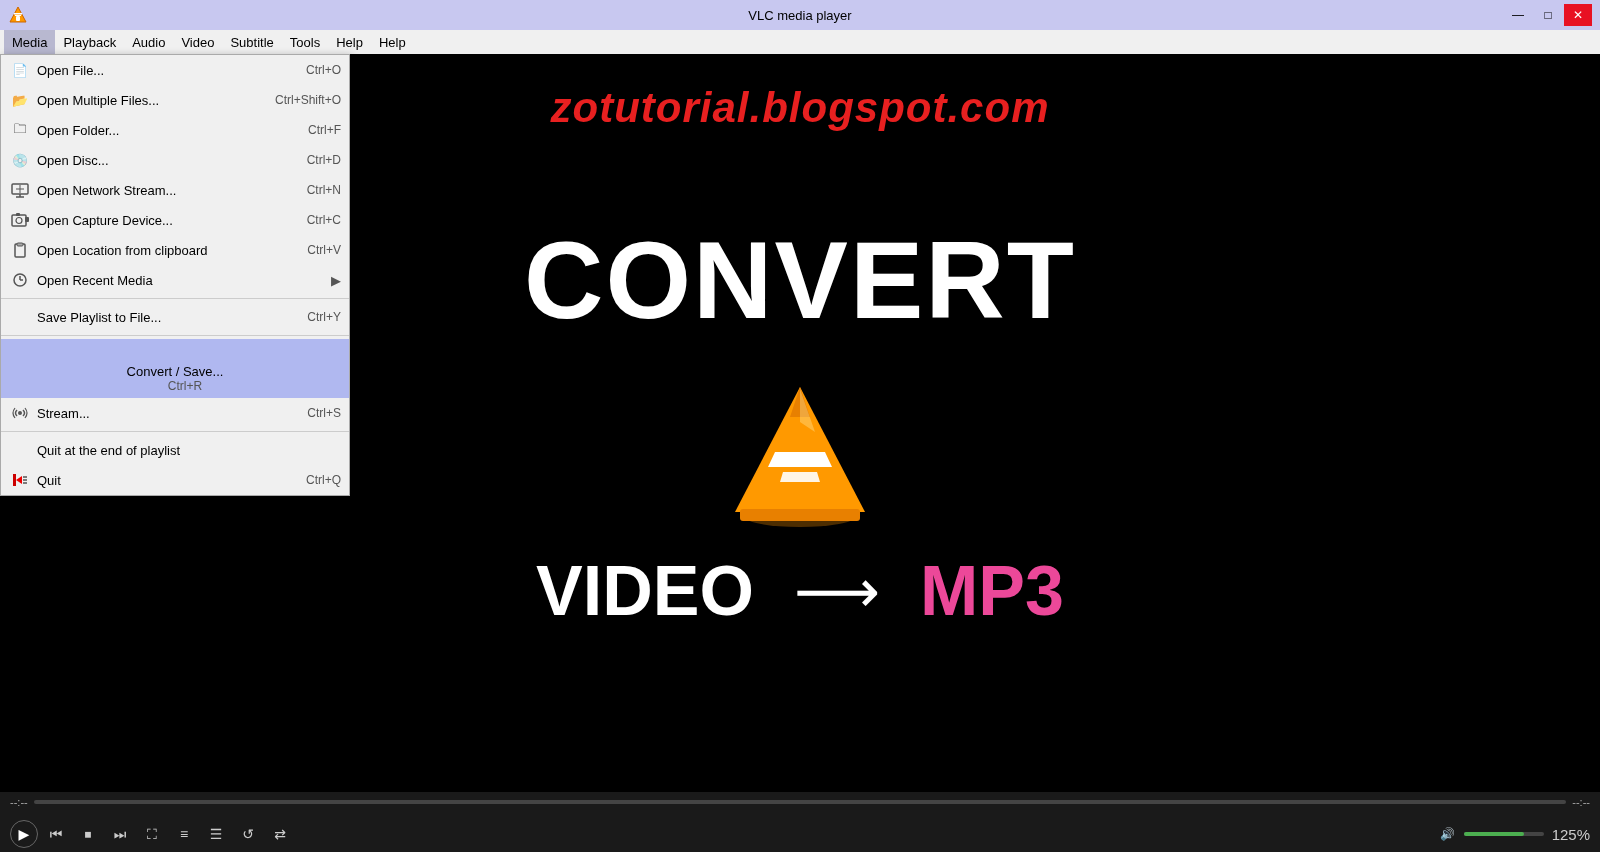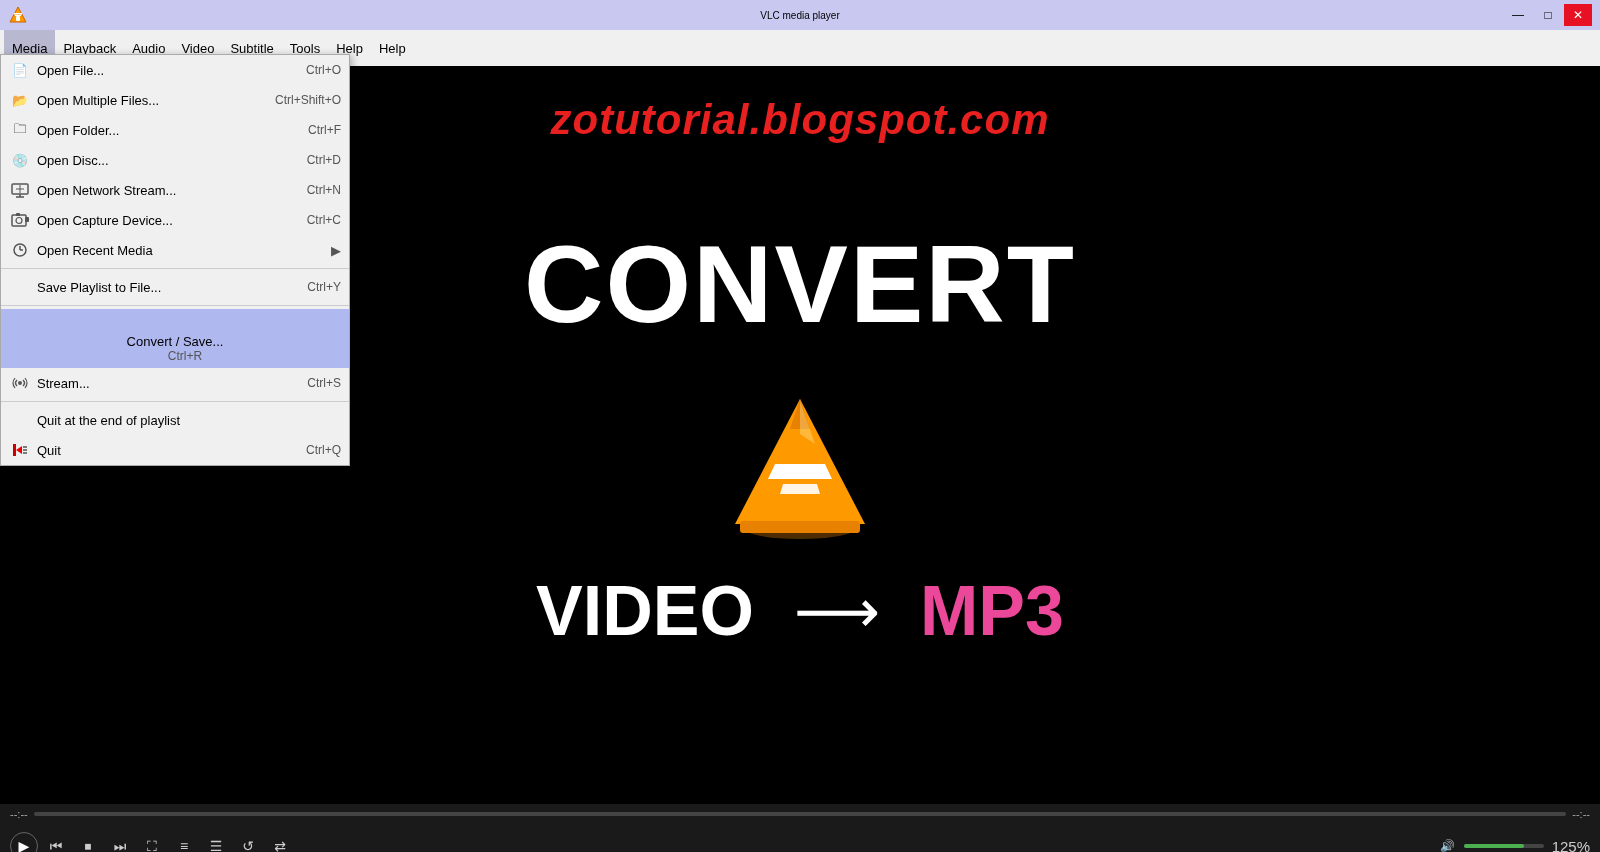--- a/index.html
+++ b/index.html
@@ -13,21 +13,21 @@
       display: flex;
       align-items: center;
       justify-content: space-between;
       padding: 0 8px;
       position: relative;
     }
     #titlebar .title {
       position: absolute;
       left: 50%;
       transform: translateX(-50%);
-      font-size: 10px;
+      font-size: 13px;
       color: #000;
     }
     #titlebar .win-controls {
       display: flex;
       gap: 2px;
     }
     #titlebar .win-btn {
       width: 28px;
       height: 22px;
       background: #c8c8f0;
@@ -37,21 +37,21 @@
       display: flex;
       align-items: center;
       justify-content: center;
       color: #000;
     }
     #titlebar .win-btn.close { background: #e81123; color: #fff; }
 
     
     #menubar {
       width: 100%;
-      height: 36px;
+      height: 24px;
       background: #f0f0f0;
       display: flex;
       align-items: center;
       padding: 0 4px;
       font-size: 13px;
       position: relative;
       z-index: 100;
     }
     .menu-item {
       padding: 2px 8px;
@@ -129,21 +129,21 @@
       letter-spacing: 1px;
       white-space: nowrap;
       font-family: Arial, sans-serif;
       margin-top: 20px;
     }
 
     .center-content {
       display: flex;
       flex-direction: column;
       align-items: center;
-      gap: 32px;
+      gap: 24px;
     }
 
     .convert-text {
       font-size: 110px;
       font-weight: bold;
       color: #fff;
       font-family: Arial, sans-serif;
       letter-spacing: 2px;
     }
 
@@ -320,20 +320,30 @@
           <rect x="1" y="3" width="14" height="11" rx="1" fill="none" stroke="#555" stroke-width="1.5"></rect>
           <circle cx="8" cy="8.5" r="3" fill="none" stroke="#555" stroke-width="1.2"></circle>
           <rect x="5" y="1" width="4" height="3" rx="1" fill="#555"></rect>
           <rect x="14" y="5" width="4" height="5" rx="1" fill="#555"></rect>
         </svg>
       </span>
       <span class="label">Open Capture Device...</span>
       <span class="shortcut">Ctrl+C</span>
     </div>
 
+    <div class="dd-item">
+      <span class="icon-placeholder">
+        <svg width="16" height="16" viewBox="0 0 16 16">
+          <rect x="3" y="2" width="10" height="13" rx="1" fill="none" stroke="#555" stroke-width="1.5"></rect>
+          <rect x="5" y="1" width="6" height="3" rx="1" fill="#aaa" stroke="#555" stroke-width="1"></rect>
+        </svg>
+      </span>
+      <span class="label">Open Location from clipboard</span>
+      <span class="shortcut">Ctrl+V</span>
+    </div>
 
     <div class="dd-item">
       <span class="icon-placeholder">
         <svg width="16" height="16" viewBox="0 0 16 16">
           <circle cx="8" cy="8" r="6" fill="none" stroke="#555" stroke-width="1.5"></circle>
           <line x1="8" y1="8" x2="8" y2="4" stroke="#555" stroke-width="1.5"></line>
           <line x1="8" y1="8" x2="11" y2="8" stroke="#555" stroke-width="1.5"></line>
         </svg>
       </span>
       <span class="label">Open Recent Media</span>

